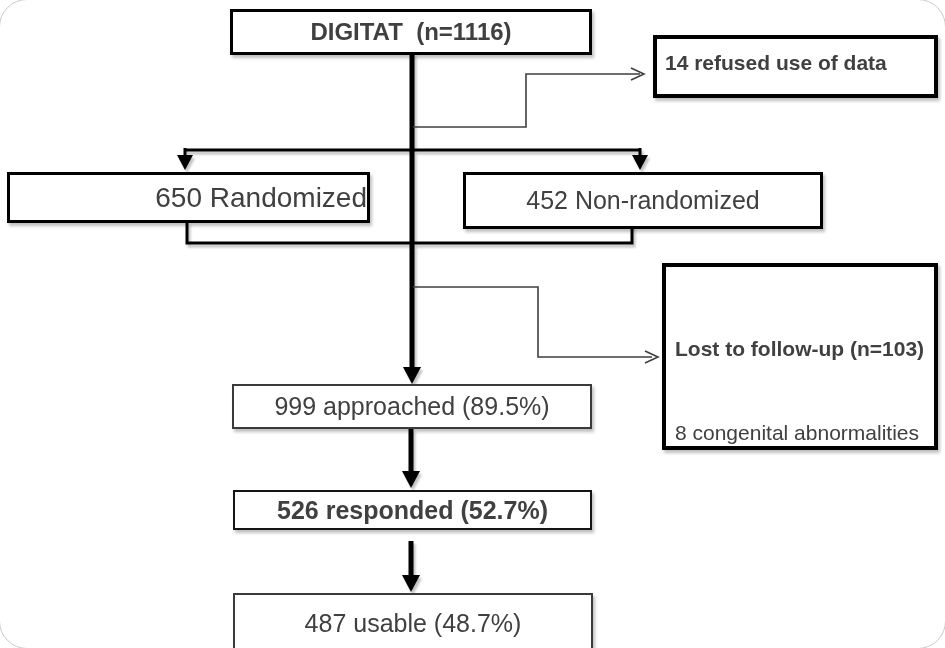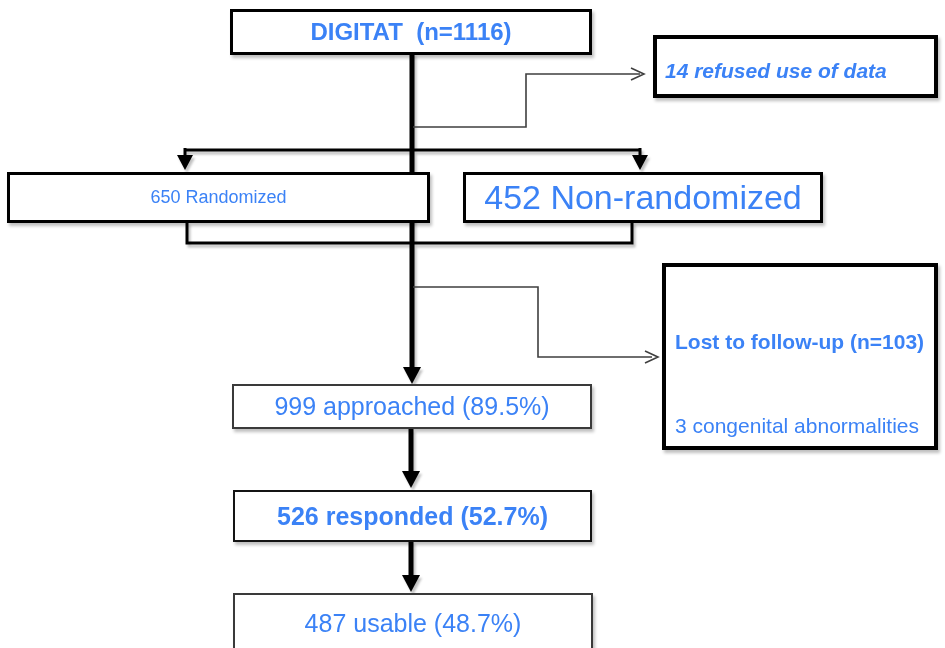--- a/index.html
+++ b/index.html
@@ -2,23 +2,24 @@
 <html><head>
 <meta charset="utf-8">
 <style>
   html, body { margin: 0; padding: 0; background: #ffffff; }
   .canvas {
     position: relative;
     width: 945px;
     height: 648px;
     background: #ffffff;
     font-family: "Liberation Sans", sans-serif;
-    color: #3b82f6;
+    color: #404040;
     outline: 1px solid #c9c9c9;
     overflow: hidden;
+    border-radius: 27px;
   }
   svg.connectors {
     position: absolute;
     left: 0; top: 0;
     width: 945px; height: 648px;
   }
   .thickgrp { filter: drop-shadow(2px 3px 1px rgba(120,120,120,0.45)); }
   .box {
     position: absolute;
     box-sizing: border-box;
@@ -32,28 +33,28 @@
   }
   .heavy  { border: 3px solid #000000; }
   .heavy4 { border: 4px solid #000000; }
   .light  { border: 2px solid #3a3a3a; }
   .light-dark { border: 2px solid #141414; }
   .bold { font-weight: bold; }
 
   .title-box       { left: 230px; top: 9px;   width: 362px; height: 46px; font-size: 24px; }
   .refused-box     { left: 653px; top: 35px;  width: 285px; height: 63px; font-size: 21px;
                      align-items: flex-start; justify-content: flex-start;
-                     text-align: left; padding: 20px 8px; font-style: italic; }
-  .randomized-box  { left: 7px;   top: 172px; width: 423px; height: 51px; font-size: 18px; }
-  .nonrandomized-box{ left: 463px; top: 172px; width: 360px; height: 51px; font-size: 34px; }
+                     text-align: left; padding: 12px 8px; }
+  .randomized-box  { left: 7px;   top: 172px; width: 363px; height: 51px; font-size: 28px; justify-content: flex-end; }
+  .nonrandomized-box{ left: 463px; top: 172px; width: 360px; height: 57px; font-size: 25px; }
   .lost-box        { left: 662px; top: 263px; width: 276px; height: 187px; font-size: 21px;
-                     display: block; text-align: left; padding: 5px 9px; line-height: 28px; }
+                     display: block; text-align: left; padding: 12px 9px; line-height: 28px; }
   .lost-box div { white-space: pre; }
   .approached-box  { left: 232px; top: 384px; width: 360px; height: 45px; font-size: 25px; }
-  .responded-box   { left: 233px; top: 490px; width: 359px; height: 52px; font-size: 25px; }
+  .responded-box   { left: 233px; top: 490px; width: 359px; height: 40px; font-size: 25px; }
   .usable-box      { left: 233px; top: 593px; width: 360px; height: 60px; font-size: 25px; }
 </style>
 </head>
 <body>
 
 <div class="canvas">
 
   <svg class="connectors" viewBox="0 0 945 648" xmlns="http://www.w3.org/2000/svg">
     <g class="thickgrp" stroke="#000000" fill="#000000">
       <line x1="412" y1="53" x2="412" y2="371" stroke-width="5"></line>
@@ -88,21 +89,21 @@
   <div class="box heavy randomized-box">
     <span>650 Randomized</span>
   </div>
 
   <div class="box heavy nonrandomized-box">
     <span>452 Non-randomized</span>
   </div>
 
   <div class="box heavy4 lost-box">
     <div class="bold">Lost to follow-up (n=103)</div>
-    <div>3 congenital abnormalities</div>
+    <div>8 congenital abnormalities</div>
     
     
   </div>
 
   <div class="box light approached-box">
     <span>999 approached (89.5%)</span>
   </div>
 
   <div class="box light-dark bold responded-box">
     <span>526 responded (52.7%)</span>

